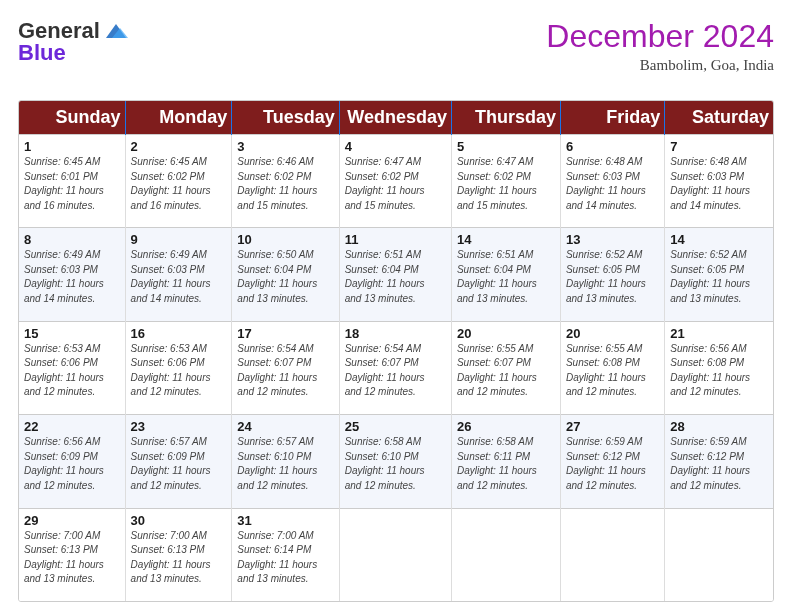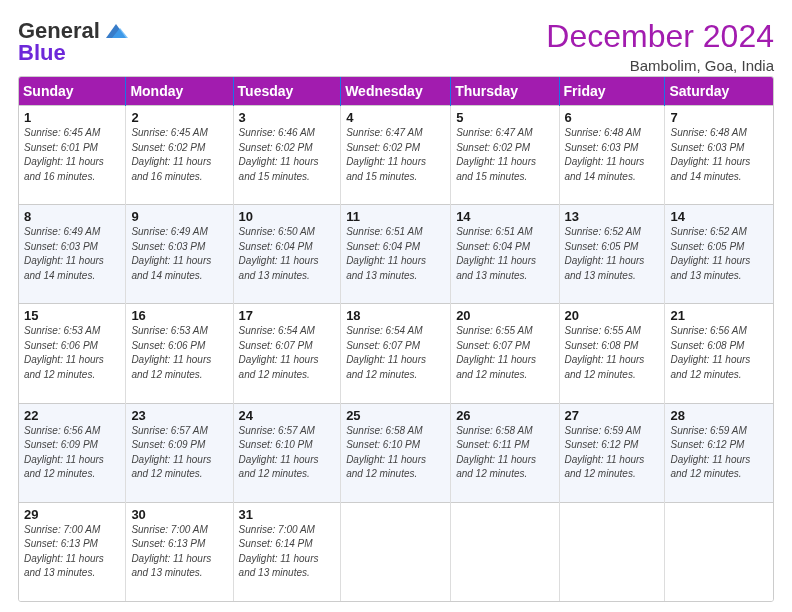--- a/index.html
+++ b/index.html
@@ -14,21 +14,21 @@
       width: 792px;
       height: 612px;
       padding: 18px 18px 10px 18px;
       display: flex;
       flex-direction: column;
     }
     .header {
       display: flex;
       justify-content: space-between;
       align-items: flex-start;
-      margin-bottom: 2px;
+      margin-bottom: 26px;
     }
     .logo {
       display: flex;
       flex-direction: column;
       align-items: flex-start;
     }
     .logo-general { color: #333; }
     .logo-blue { color: #1565c0; }
     .logo-icon {
       width: 28px;
@@ -44,39 +44,40 @@
     }
     .month-title {
       font-size: 32px;
       font-weight: normal;
       color: #a21caf;
     }
     .location {
       font-size: 15px;
       color: #444;
       margin-top: 2px;
+      font-family: Liberation Serif, serif;
     }
     .calendar {
       flex: 1;
       border: 1px solid #ccc;
       border-radius: 3px;
       overflow: hidden;
     }
     table {
       width: 100%;
       border-collapse: collapse;
       height: 100%;
     }
     thead tr th {
-      background-color: #a21caf;
+      background-color: #7f1d1d;
       color: white;
-      font-size: 14px;
+      font-size: 18px;
       font-weight: bold;
       padding: 6px 4px;
-      text-align: left;
+      text-align: right;
       border-right: 1px solid #1a73e8;
     }
     thead tr th:last-child { border-right: none; }
     tbody tr {
       border-top: 1px solid #ccc;
     }
     tbody tr td {
       vertical-align: top;
       padding: 4px 5px;
       font-size: 9.5px;

